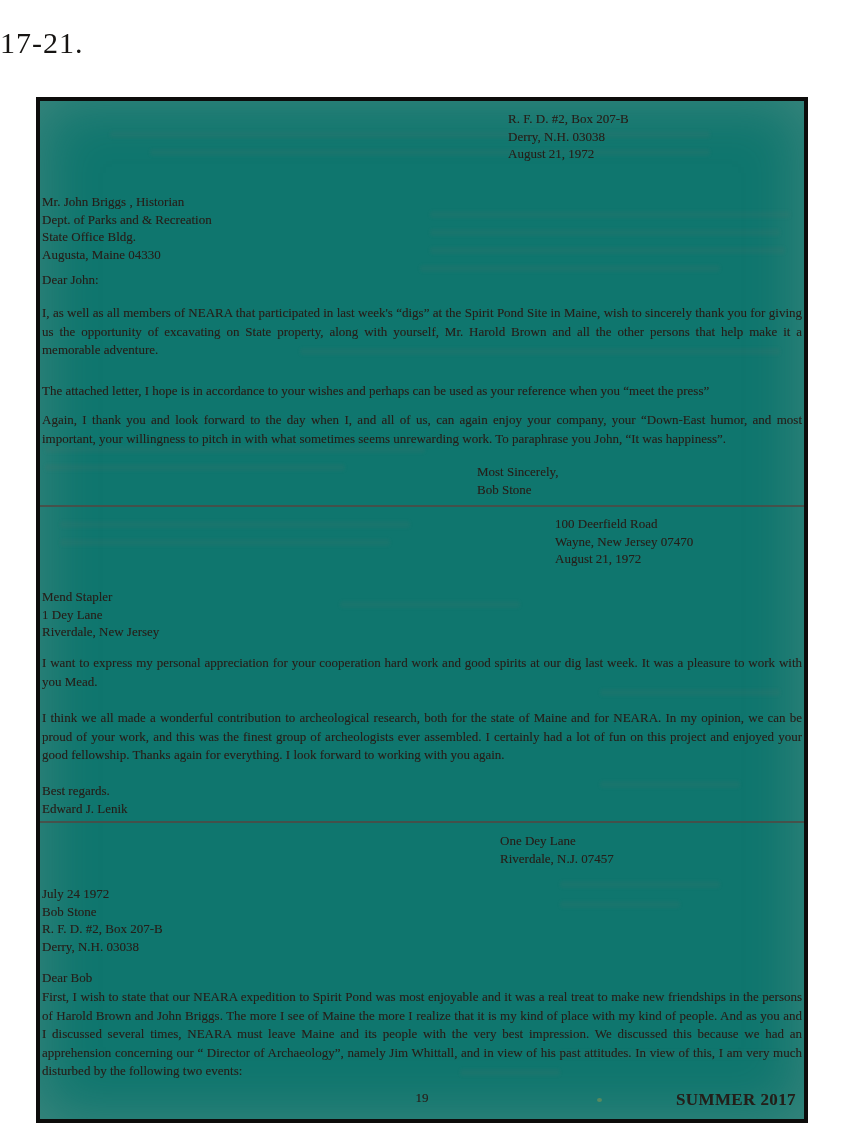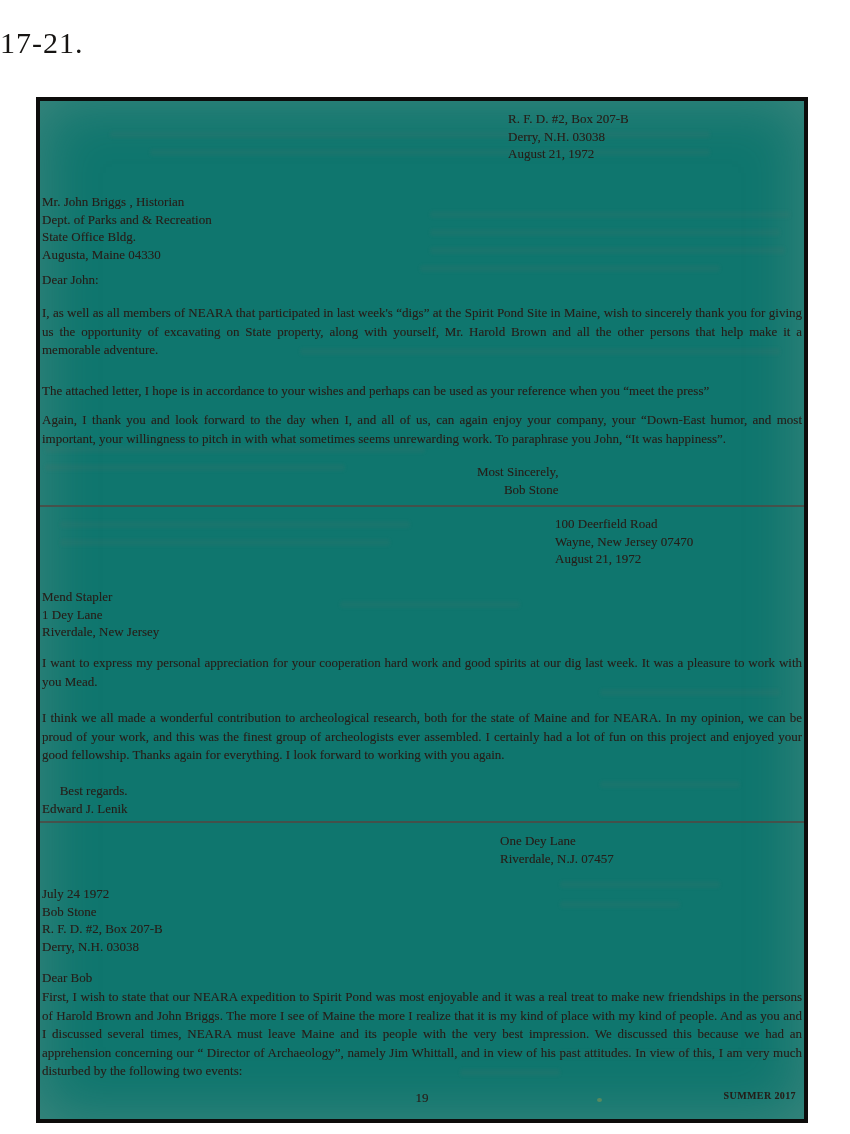--- a/index.html
+++ b/index.html
@@ -44,21 +44,21 @@
     text-shadow: 0 0 0.6px rgba(60,55,48,0.55);
   }
   .addr { line-height: 17.5px; }
   .addr div { position: static; }
   .para {
     width: 760px;
     line-height: 18.6px;
     text-align: justify;
   }
   .closing { line-height: 18px; }
-  .closing div { position: static; text-align: right; }
+  .closing div { position: static; }
   .divider {
     left: 0;
     width: 764px;
     height: 0;
     border-top: 2px solid #4d4a44;
     opacity: 0.85;
   }
   
   .l1-sender    { left: 468px; top: 9px; }
   .l1-recipient { left: 2px;   top: 84px; margin-top: 8px; }
@@ -75,21 +75,21 @@
   .l2-p2        { left: 2px;   top: 608px; }
   .l2-closing   { left: 2px;   top: 681px; }
   
   .divider-2    { top: 720px; }
   .l3-sender    { left: 460px; top: 731px; }
   .l3-recipient { left: 2px;   top: 784px; }
   .l3-salut     { left: 2px;   top: 869px; }
   .l3-p1        { left: 2px;   top: 887px; }
   
   .footer-num   { left: 0; right: 0; top: 989px; text-align: center; font-size: 13px; }
-  .footer-issue { right: 8px; top: 989px; font-size: 10px; font-weight: 600; letter-spacing: 0.4px; }
+  .footer-issue { right: 8px; top: 989px; font-size: 17px; font-weight: 600; letter-spacing: 0.4px; }
   
   .ghost {
     height: 7px;
     border-radius: 3px;
     background: rgba(108,105,96,0.10);
     filter: blur(1.6px);
   }
   .g1  { left: 70px;  top: 30px;  width: 600px; }
   .g2  { left: 110px; top: 48px;  width: 560px; }
   .g3  { left: 390px; top: 110px; width: 360px; }

